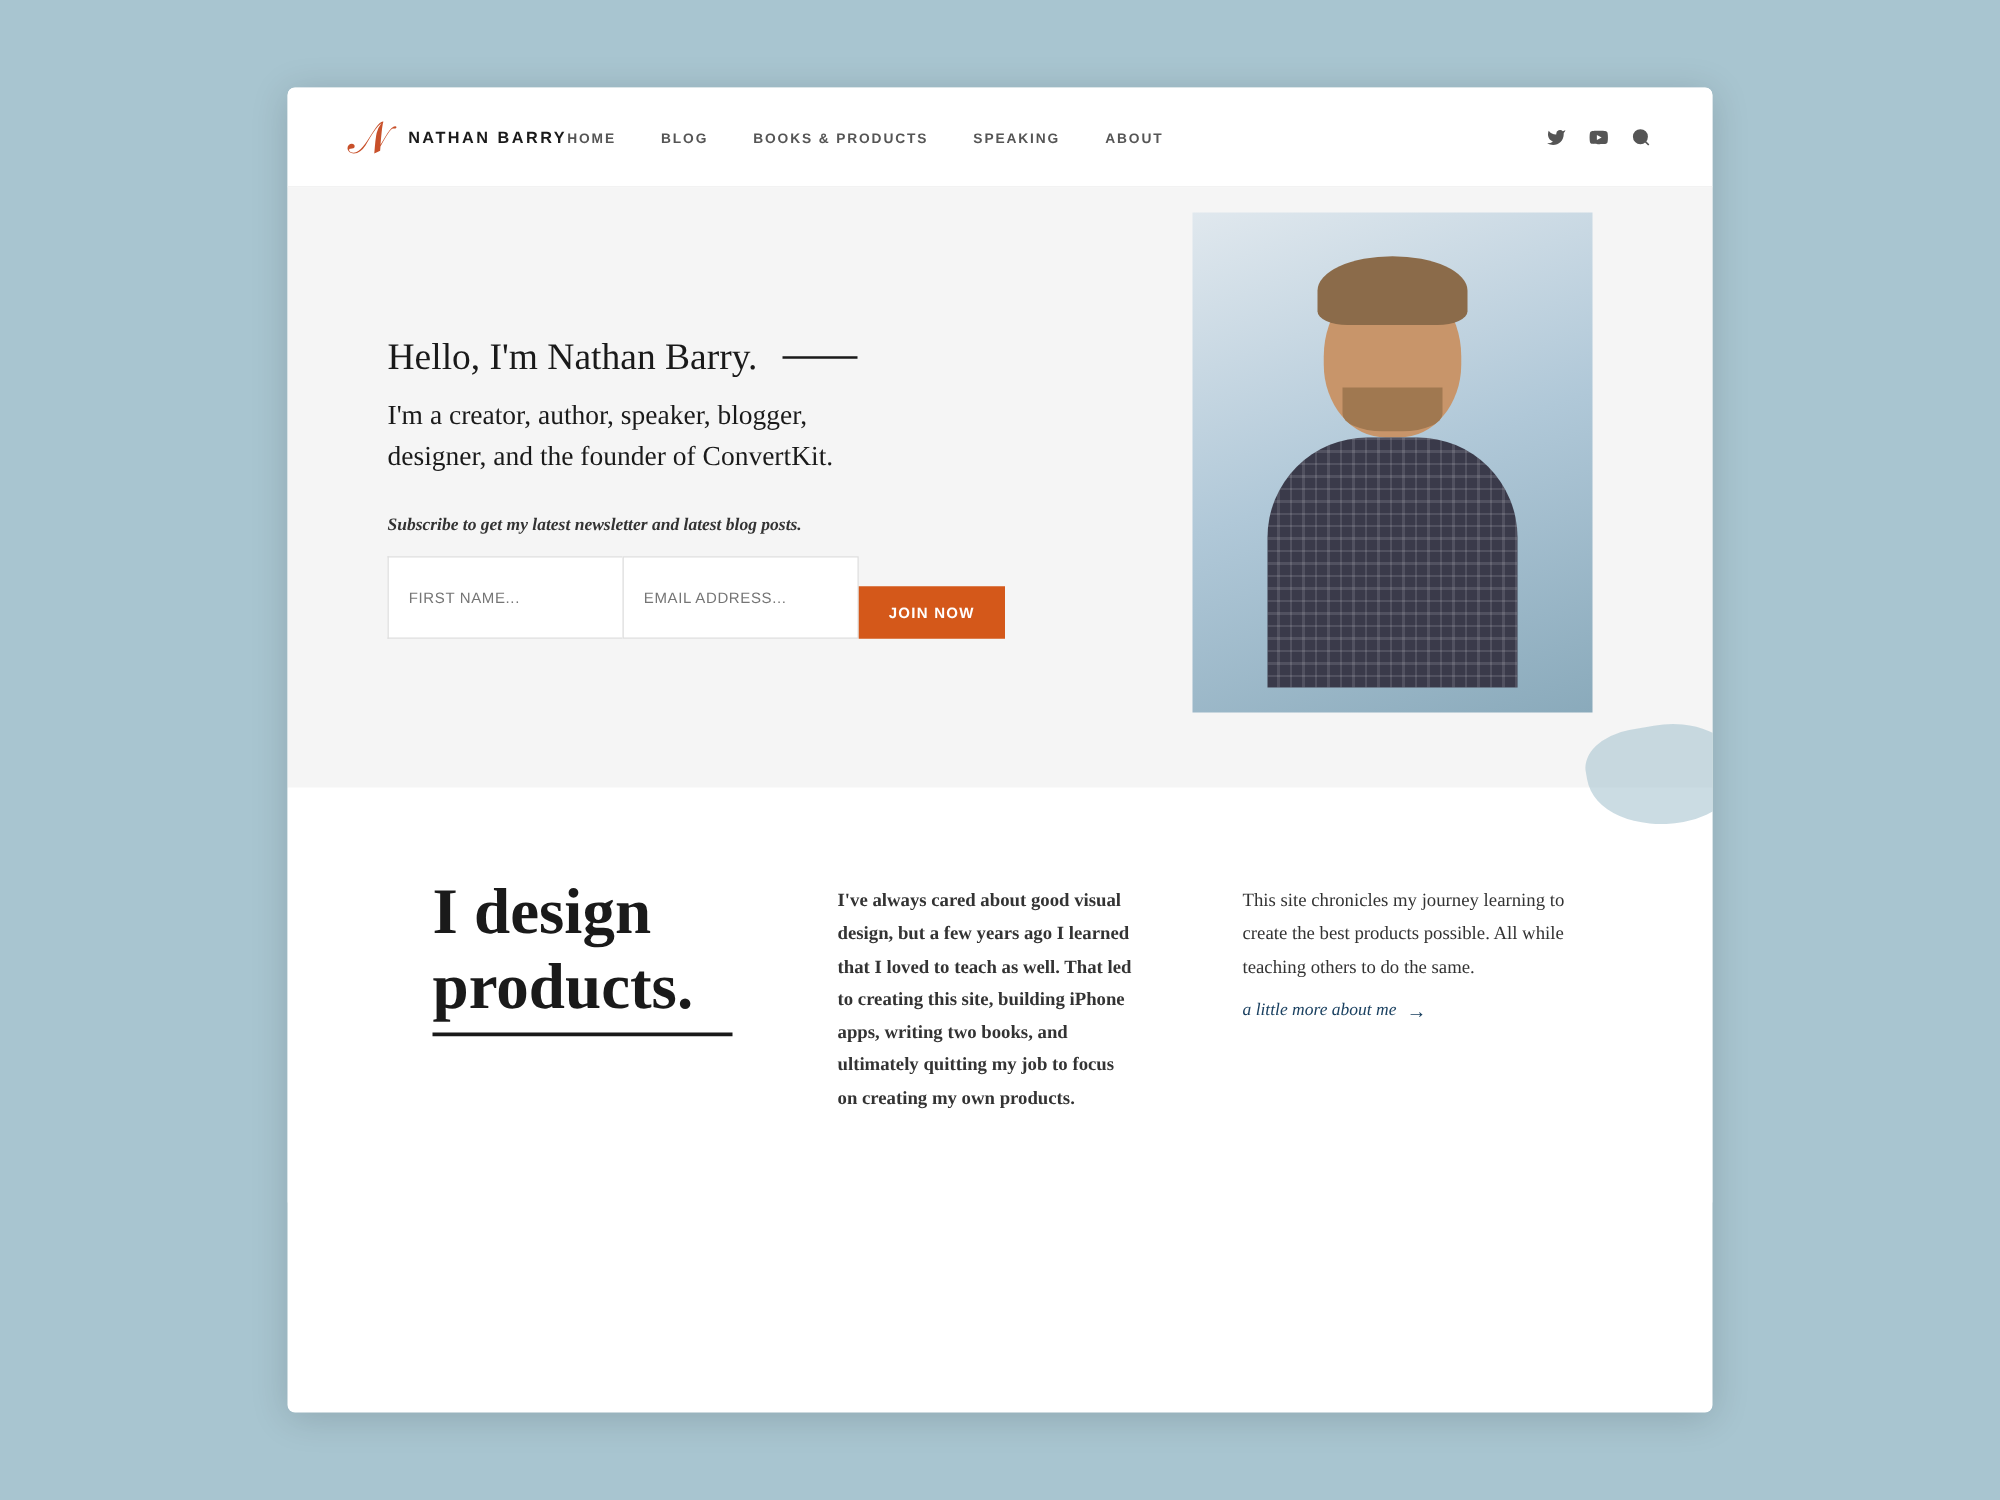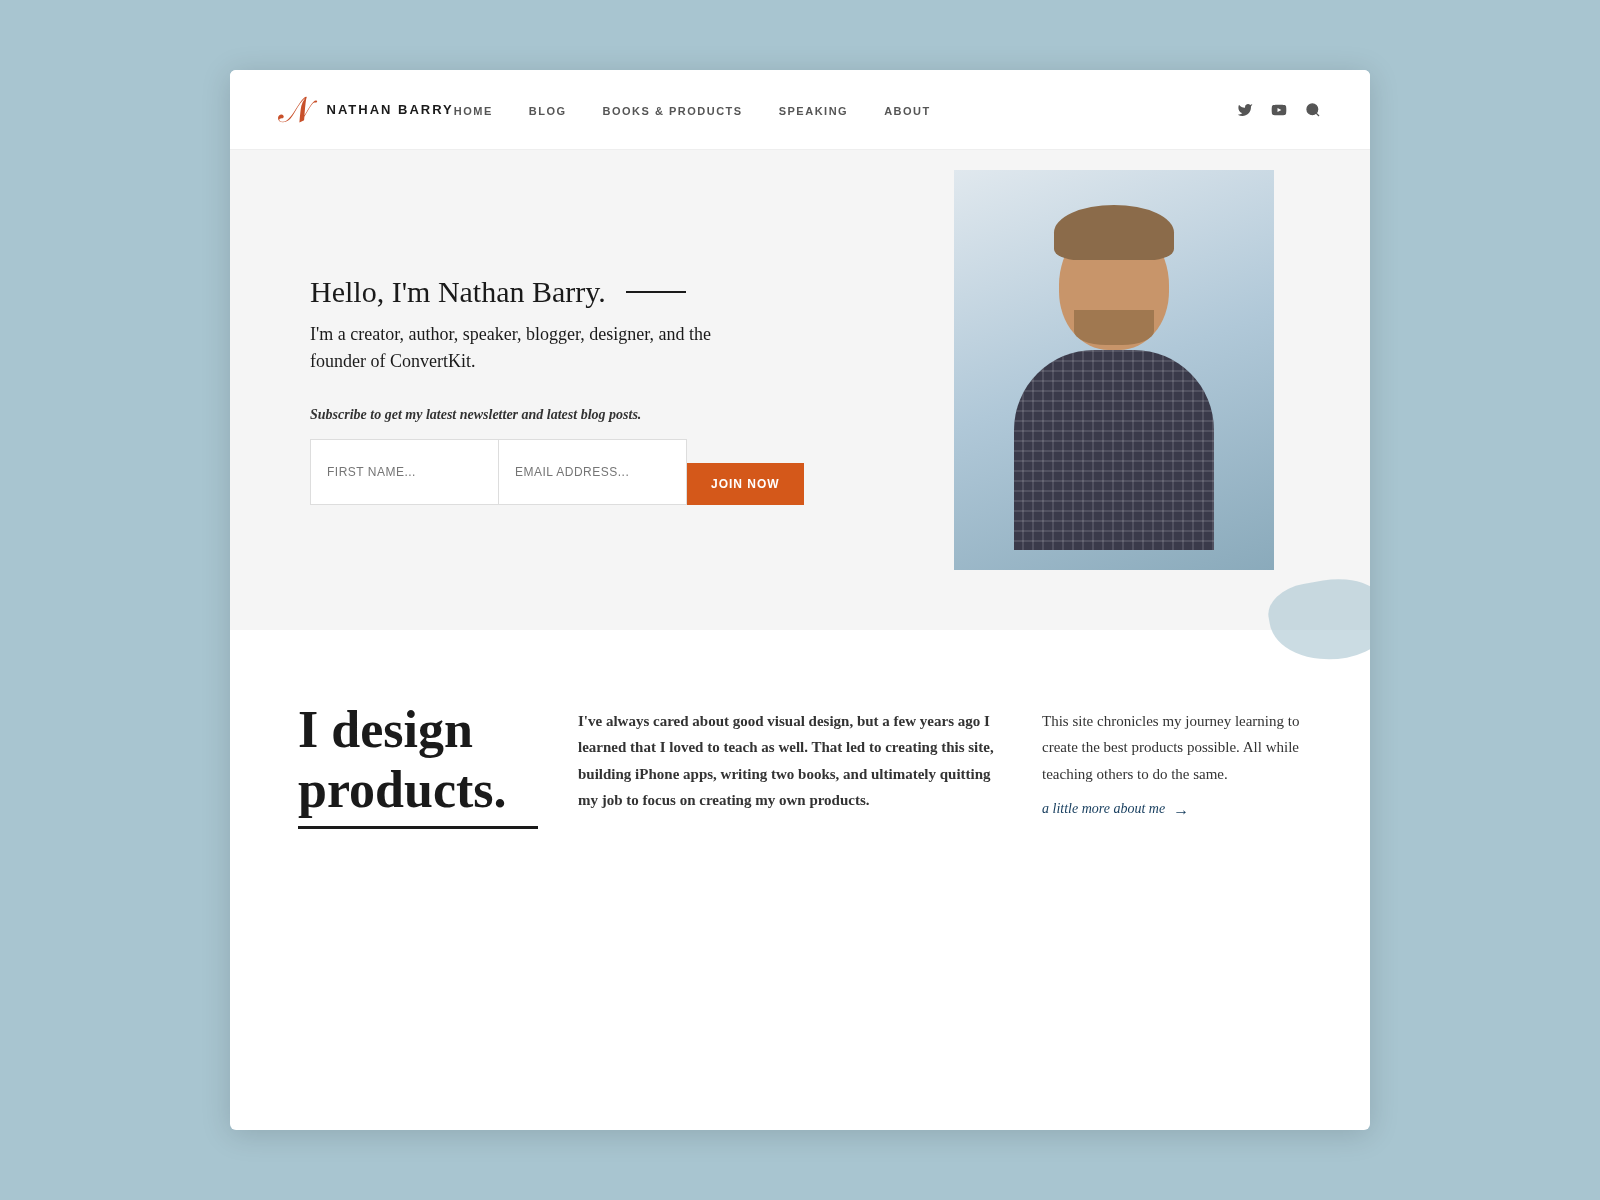--- a/index.html
+++ b/index.html
@@ -124,21 +124,21 @@
     }
 
     .heading-line {
       flex: 0 0 60px;
       height: 2px;
       background: #1a1a1a;
     }
 
     .hero-subtext {
       font-family: Georgia, serif;
-      font-size: 18px;
+      font-size: 22px;
       color: #1a1a1a;
       line-height: 1.5;
       margin-bottom: 32px;
       max-width: 420px;
     }
 
     .subscribe-label {
       font-family: Georgia, serif;
       font-style: italic;
       font-size: 14px;
@@ -290,23 +290,23 @@
       height: 80px;
       background: rgba(168, 197, 208, 0.6);
       border-radius: 40% 60% 50% 70%;
       z-index: 1;
       transform: rotate(-10deg);
     }
 
     
     .products-section {
       background: #fff;
-      padding: 70px 68px;
-      display: flex;
-      gap: 40px;
+      padding: 70px 116px;
+      display: flex;
+      gap: 84px;
       align-items: flex-start;
     }
 
     .products-heading-col {
       flex: 0 0 240px;
     }
 
     .products-heading {
       font-family: Georgia, serif;
       font-size: 52px;

